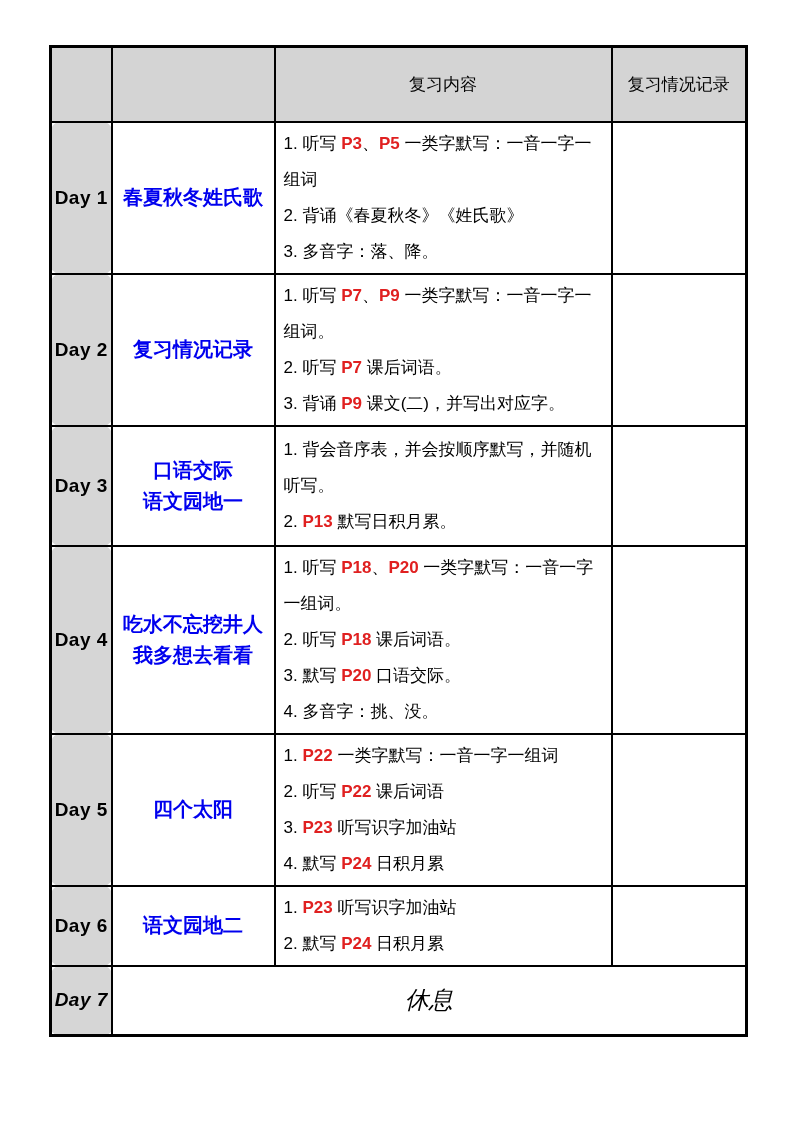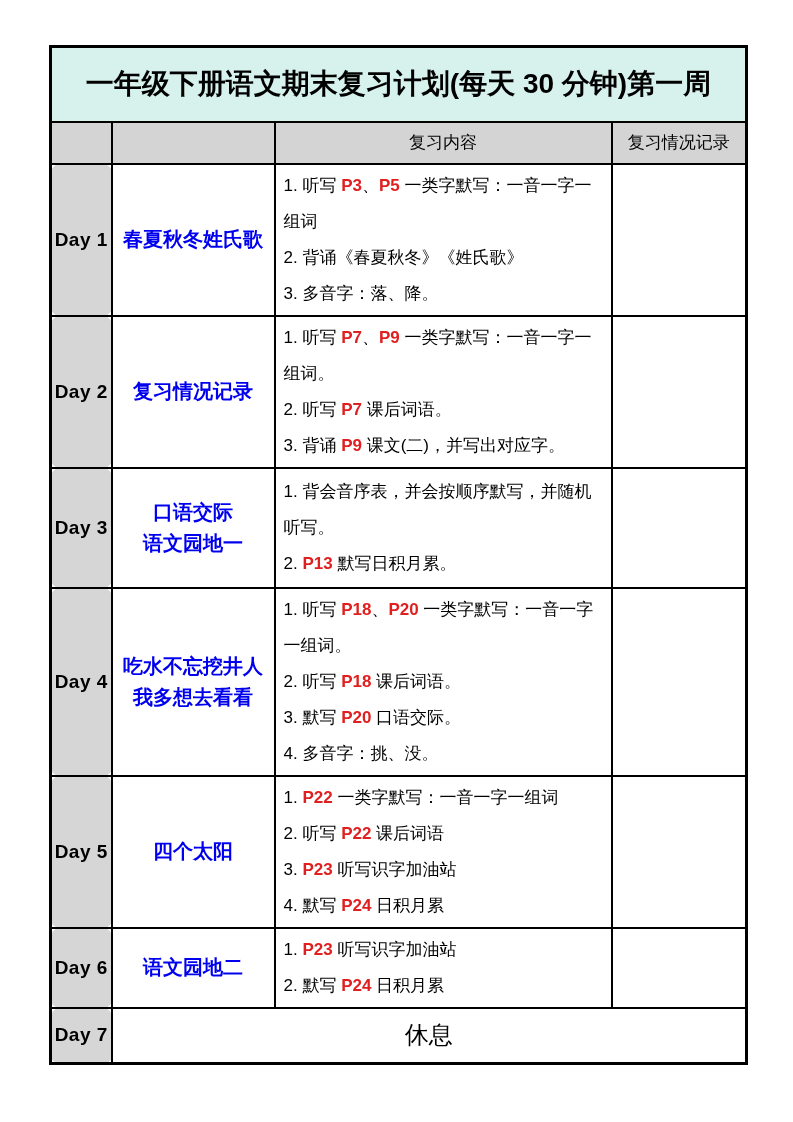--- a/index.html
+++ b/index.html
@@ -47,21 +47,21 @@
     text-align: center;
     font-weight: normal;
   }
   
   #plan-body tr:nth-child(1) { height: 140px; }
   #plan-body tr:nth-child(2) { height: 150px; }
   #plan-body tr:nth-child(3) { height: 120px; }
   #plan-body tr:nth-child(4) { height: 172px; }
   #plan-body tr:nth-child(5) { height: 148px; }
   #plan-body tr:nth-child(6) { height: 66px; }
-  #plan-body tr:nth-child(7) { height: 56px; }
+  #plan-body tr:nth-child(7) { height: 70px; font-style: italic; }
 
   .day-cell {
     background: var(--day_bg, #d6d6d6);
     font-weight: bold;
     font-size: 19px;
     text-align: center;
     letter-spacing: 0.5px;
     padding: 0 2px;
     border-radius: 9px;
   }
@@ -108,23 +108,20 @@
 
 <div class="page">
   <table class="plan">
     <colgroup>
       <col style="width:61px">
       <col style="width:163px">
       <col style="width:337px">
       <col style="width:135px">
     </colgroup>
     <thead>
-      <tr class="title-row">
-        <td colspan="4">一年级下册语文期末复习计划(每天 30 分钟)第一周</td>
-      </tr>
       <tr class="header-row">
         <td></td>
         <td></td>
         <td>复习内容</td>
         <td>复习情况记录</td>
       </tr>
     </thead>
     <tbody id="plan-body">
         <tr class="day-row">
           <td class="day-cell">Day 1</td>

